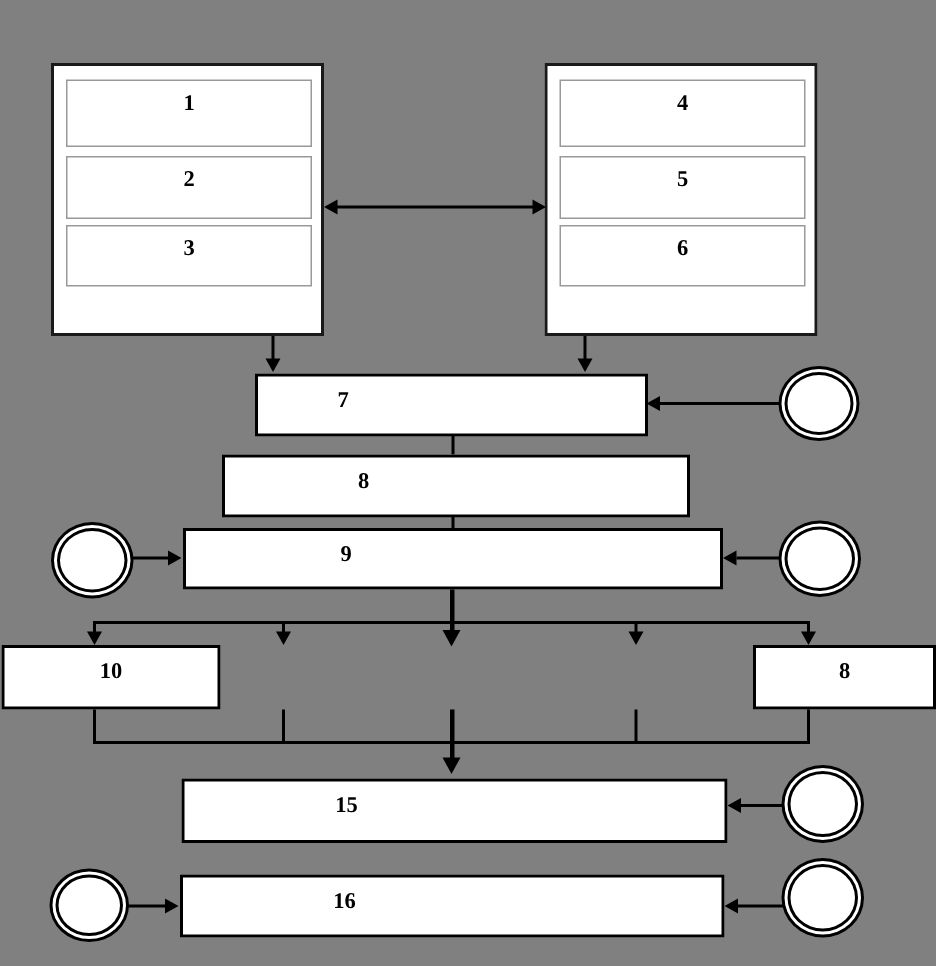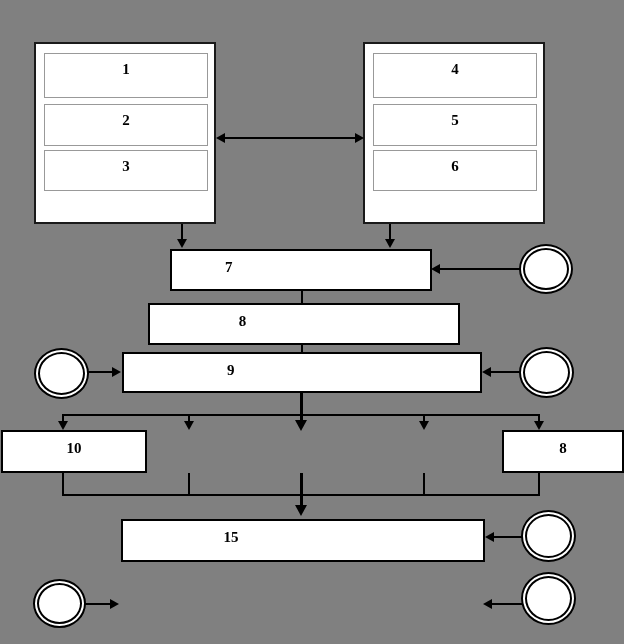--- a/index.html
+++ b/index.html
@@ -220,20 +220,23 @@
   <div class="vline thick" style="left:300px; top:473px; height:38px;"></div>
   <div class="ah-down big" style="left:295px; top:505px;"></div>
 
   <div class="node lbl-leftish" style="left:121px; top:519px; width:364px; height:43px;">
     <span class="lbl">15</span>
   </div>
   <div class="ring" style="left:521px; top:510px; width:55px; height:52px;"></div>
   <div class="hline" style="left:494px; top:536px; width:28px;"></div>
   <div class="ah-left" style="left:485px; top:532px;"></div>
 
+  <div class="node lbl-leftish" style="left:120px; top:583px; width:363px; height:42px;">
+    <span class="lbl">16</span>
+  </div>
   <div class="ring" style="left:33px; top:579px; width:53px; height:49px;"></div>
   <div class="hline" style="left:85px; top:603px; width:26px;"></div>
   <div class="ah-right" style="left:110px; top:599px;"></div>
 
   <div class="ring" style="left:521px; top:572px; width:55px; height:53px;"></div>
   <div class="hline" style="left:492px; top:603px; width:30px;"></div>
   <div class="ah-left" style="left:483px; top:599px;"></div>
 
 </div>
 

